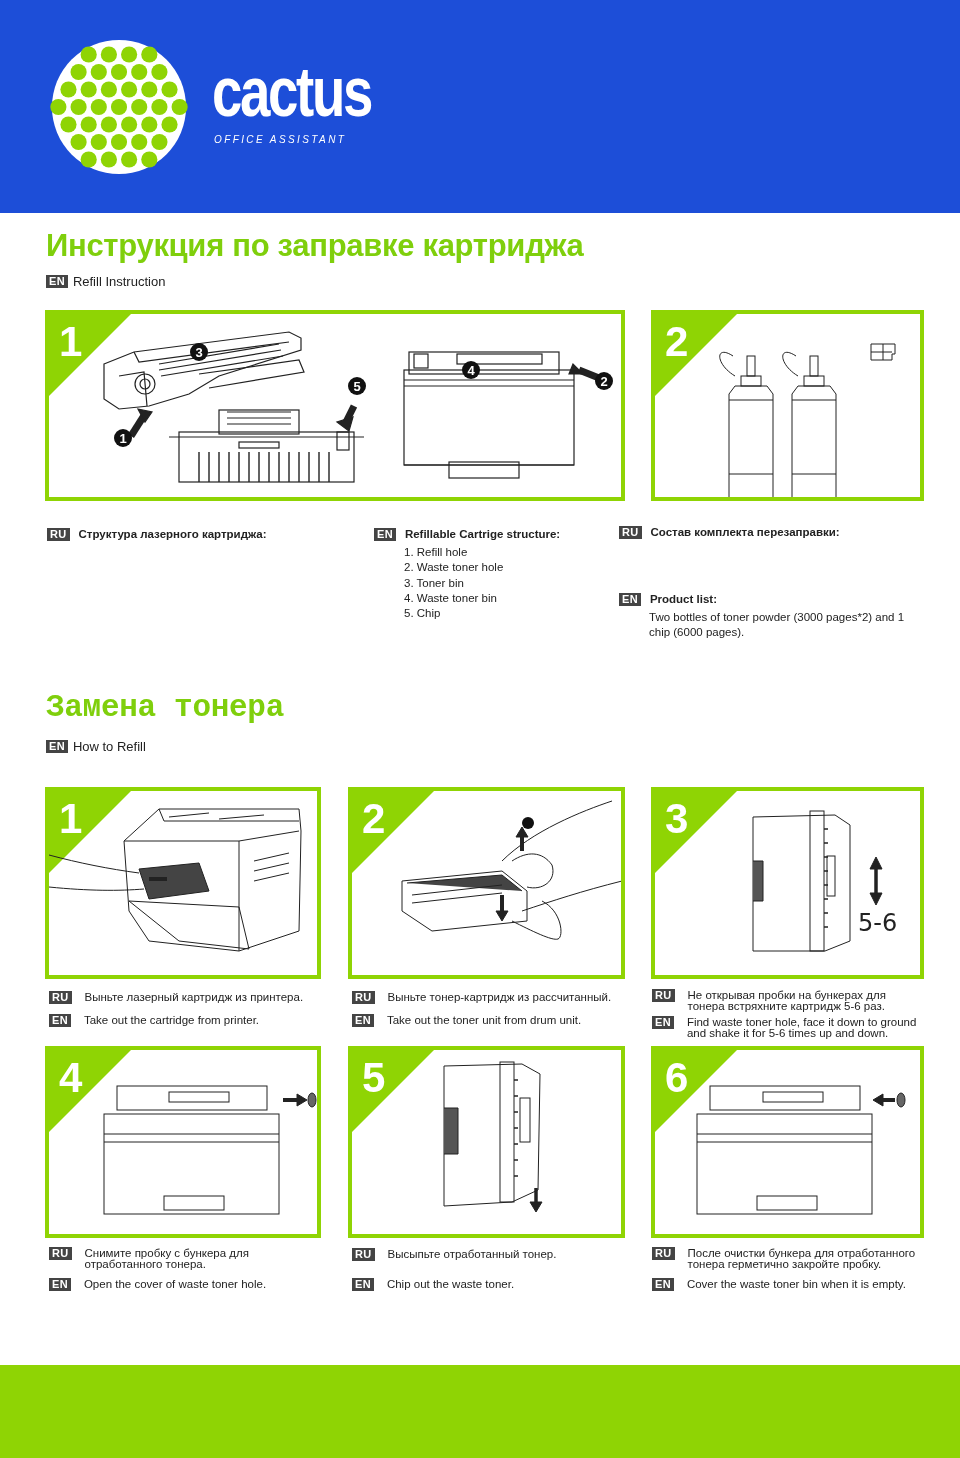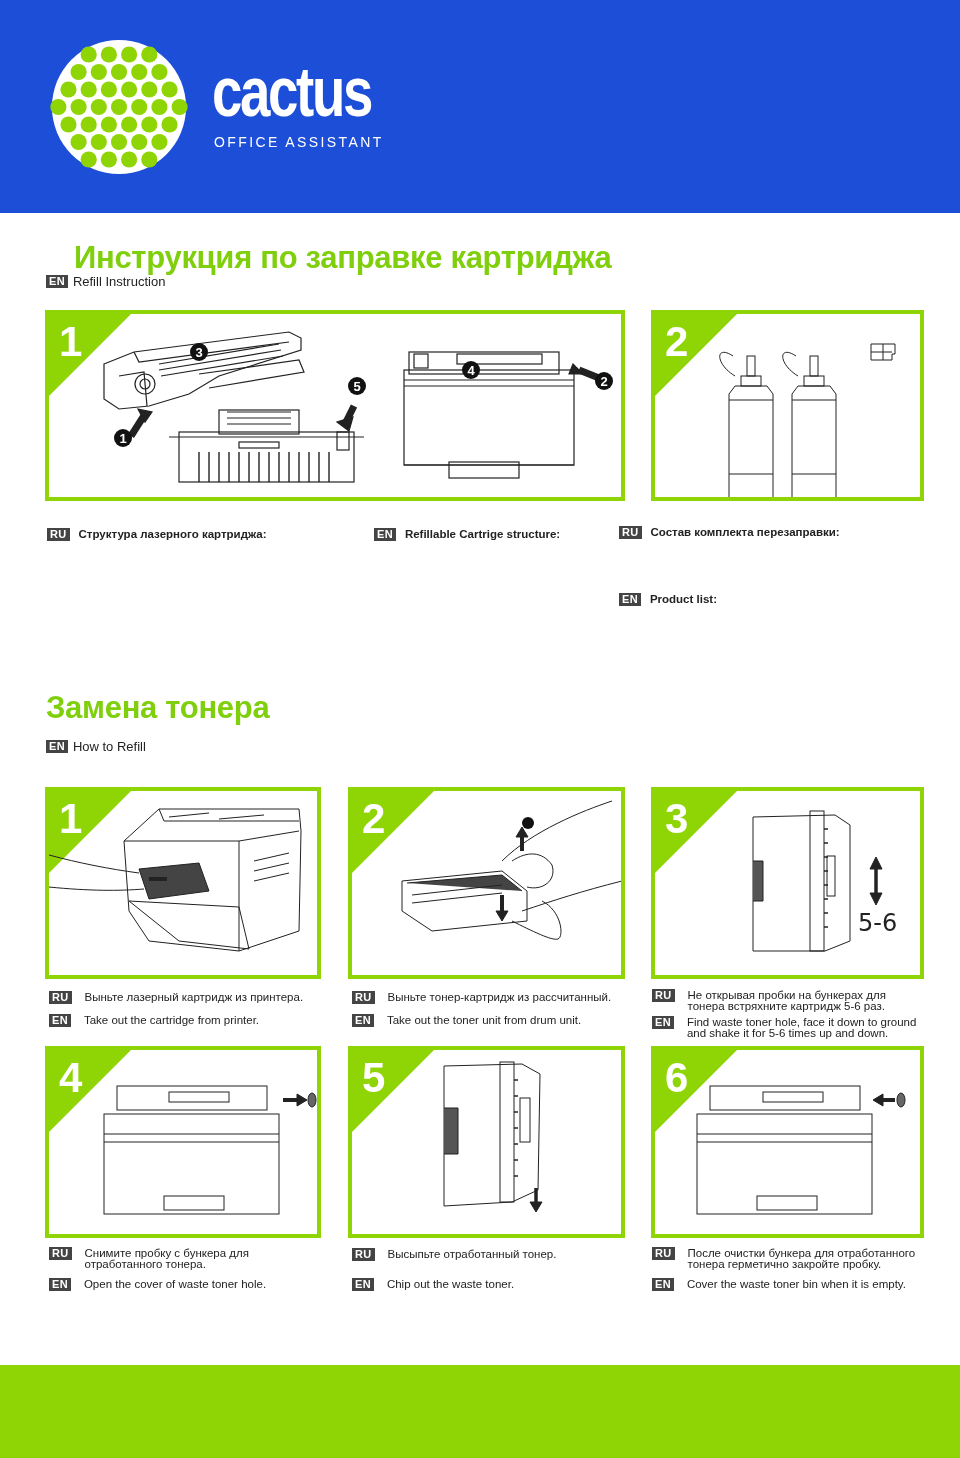--- a/index.html
+++ b/index.html
@@ -2,21 +2,21 @@
 <html><head>
 <meta charset="utf-8">
 <style>
   * { box-sizing: border-box; margin: 0; padding: 0; }
   html, body { width: 960px; height: 1458px; background: #ffffff; overflow: hidden; }
   body { position: relative; font-family: "DejaVu Sans", sans-serif; color: #1a1a1a; }
 
   .header { position: absolute; left: 0; top: 0; width: 960px; height: 213px; background: #1d4ed8; }
   .logo-ball { position: absolute; left: 50px; top: 38px; width: 138px; height: 138px; }
   .logo-word { position: absolute; left: 212px; top: 62px; font-family: "Liberation Sans", sans-serif; font-weight: bold; color: #fff; font-size: 70px; letter-spacing: -3px; line-height: 60px; transform: scaleX(0.78); transform-origin: left top; }
-  .logo-tag { position: absolute; left: 214px; top: 134px; font-family: "Liberation Sans", sans-serif; color: #fff; font-size: 14px; letter-spacing: 2.4px; }
+  .logo-tag { position: absolute; left: 214px; top: 134px; font-family: "Liberation Sans", sans-serif; font-style: italic; color: #fff; font-size: 10px; letter-spacing: 2.4px; }
 
   .footer { position: absolute; left: 0; top: 1365px; width: 960px; height: 93px; background: #8fd404; }
 
   .h1 { position: absolute; left: 46px; font-family: "Liberation Sans", sans-serif; color: #7fcf0c; font-size: 31px; font-weight: bold; letter-spacing: -0.3px; }
   .sub { position: absolute; left: 46px; font-size: 13px; color: #222; display: flex; align-items: center; gap: 5px; font-family: "Liberation Sans", sans-serif; }
 
   .badge { display: inline-block; background: #444; color: #fff; font-family: "Liberation Sans", sans-serif; font-weight: bold; font-size: 11px; line-height: 13px; padding: 0 3px; height: 13px; letter-spacing: 0.3px; }
 
   .panel { position: absolute; border: 4px solid #8fd404; background: #fff; overflow: hidden; }
   .panel .corner { position: absolute; left: 0; top: 0; width: 0; height: 0; border-style: solid; border-color: #8fd404 transparent transparent transparent; }
@@ -84,21 +84,21 @@
         <circle cx="39.25" cy="123.259" r="8.2"></circle>
         <circle cx="59.75" cy="123.259" r="8.2"></circle>
         <circle cx="80.25" cy="123.259" r="8.2"></circle>
         <circle cx="100.75" cy="123.259" r="8.2"></circle>
       </g>
   </svg>
   <div class="logo-word">cactus</div>
   <div class="logo-tag">OFFICE ASSISTANT</div>
 </div>
 
-<div class="h1" style="top:240px;margin-left:28px;">Инструкция по заправке картриджа</div>
+<div class="h1" style="top:228px;">Инструкция по заправке картриджа</div>
 <div class="sub" style="top:274px;">
   <span class="badge">EN</span>
   <span>Refill Instruction</span>
 </div>
 
 <div class="panel" style="left:45px; top:310px; width:580px; height:191px;">
   <div class="corner" style="border-width:82px 82px 0 0;"></div>
   <div class="num">1</div>
   <svg class="art" width="572" height="183" viewBox="0 0 572 183" fill="none" stroke="#222" stroke-width="1.2">
 
@@ -180,37 +180,45 @@
       <span class="badge">RU</span>
       <span>Структура лазерного картриджа:</span>
     </div>
 </div>
 
 <div class="list-block" style="left:374px; top:527px; width:240px;">
   <div class="title">
       <span class="badge">EN</span>
       <span>Refillable Cartrige structure:</span>
     </div>
+  <div class="items">
+    <div>1. Refill hole</div>
+    <div>2. Waste toner hole</div>
+    <div>3. Toner bin</div>
+    <div>4. Waste toner bin</div>
+    <div>5. Chip</div>
+  </div>
 </div>
 
 <div class="list-block" style="left:619px; top:525px; width:300px;">
   <div class="title">
       <span class="badge">RU</span>
       <span>Состав комплекта перезаправки:</span>
     </div>
 </div>
 
 <div class="list-block" style="left:619px; top:592px; width:300px;">
   <div class="title">
       <span class="badge">EN</span>
       <span>Product list:</span>
     </div>
-</div>
-
-<div class="h1" style="top:690px;">Замена тонера</div>
+  <div class="para">Two bottles of toner powder (3000 pages*2) and 1 chip (6000 pages).</div>
+</div>
+
+<div class="h1" style="top:690px;font-family:Liberation Mono, monospace;">Замена тонера</div>
 <div class="sub" style="top:739px;">
   <span class="badge">EN</span>
   <span>How to Refill</span>
 </div>
 
 <div class="panel" style="left:45px; top:787px; width:276px; height:192px;">
   <div class="corner" style="border-width:82px 82px 0 0;"></div>
   <div class="num">1</div>
   <svg class="art" width="268" height="184" viewBox="0 0 268 184" fill="none" stroke="#222" stroke-width="1">
     <path d="M75 50 L110 18 L250 18 L252 40 L250 140 L190 160 L100 150 L80 120 Z"></path>

